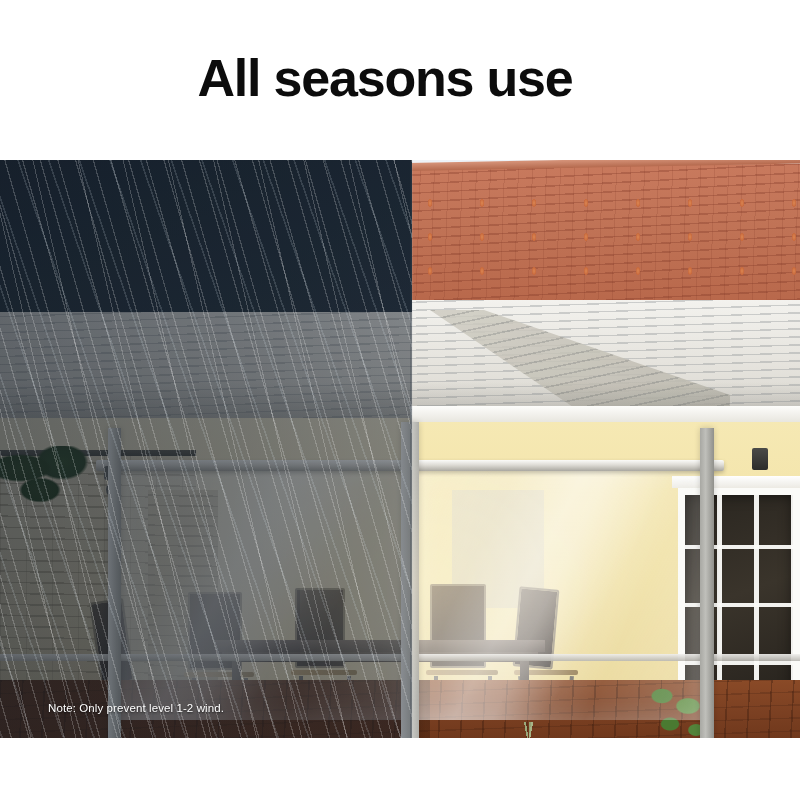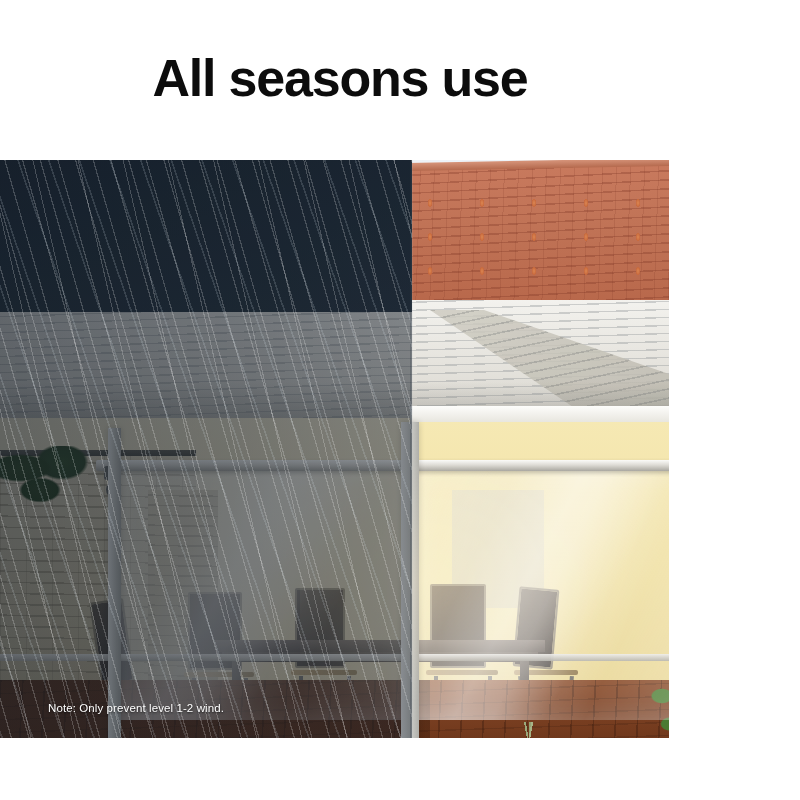--- a/index.html
+++ b/index.html
@@ -27,38 +27,39 @@
   #headline {
     position: absolute;
     left: 0; top: 52px;
     width: 680px;
     font-size: 52px;
     font-weight: 800;
     letter-spacing: -1.2px;
     color: #0c0c0c;
     line-height: 1;
     white-space: nowrap;
+    padding-left: 45px;
   }
   #subhead {
     position: absolute;
     left: 0; top: 114px;
     width: 800px;
     font-size: 25px;
     font-weight: 400;
     color: #1a1a1a;
     letter-spacing: -0.2px;
     line-height: 1;
     white-space: nowrap;
   }
 
   
   #photo {
     position: absolute;
     left: 0; top: 160px;
-    width: 669px; height: 578px;
+    width: 800px; height: 578px;
     overflow: hidden;
     background: #cfd8dd;
   }
   .layer { position: absolute; left:0; top:0; width:800px; height:578px; }
 
   
   #sky {
     background: linear-gradient(180deg,#eef3f8 0%, #e9f0f5 55%, #e4ecf2 100%);
     height: 150px;
   }

